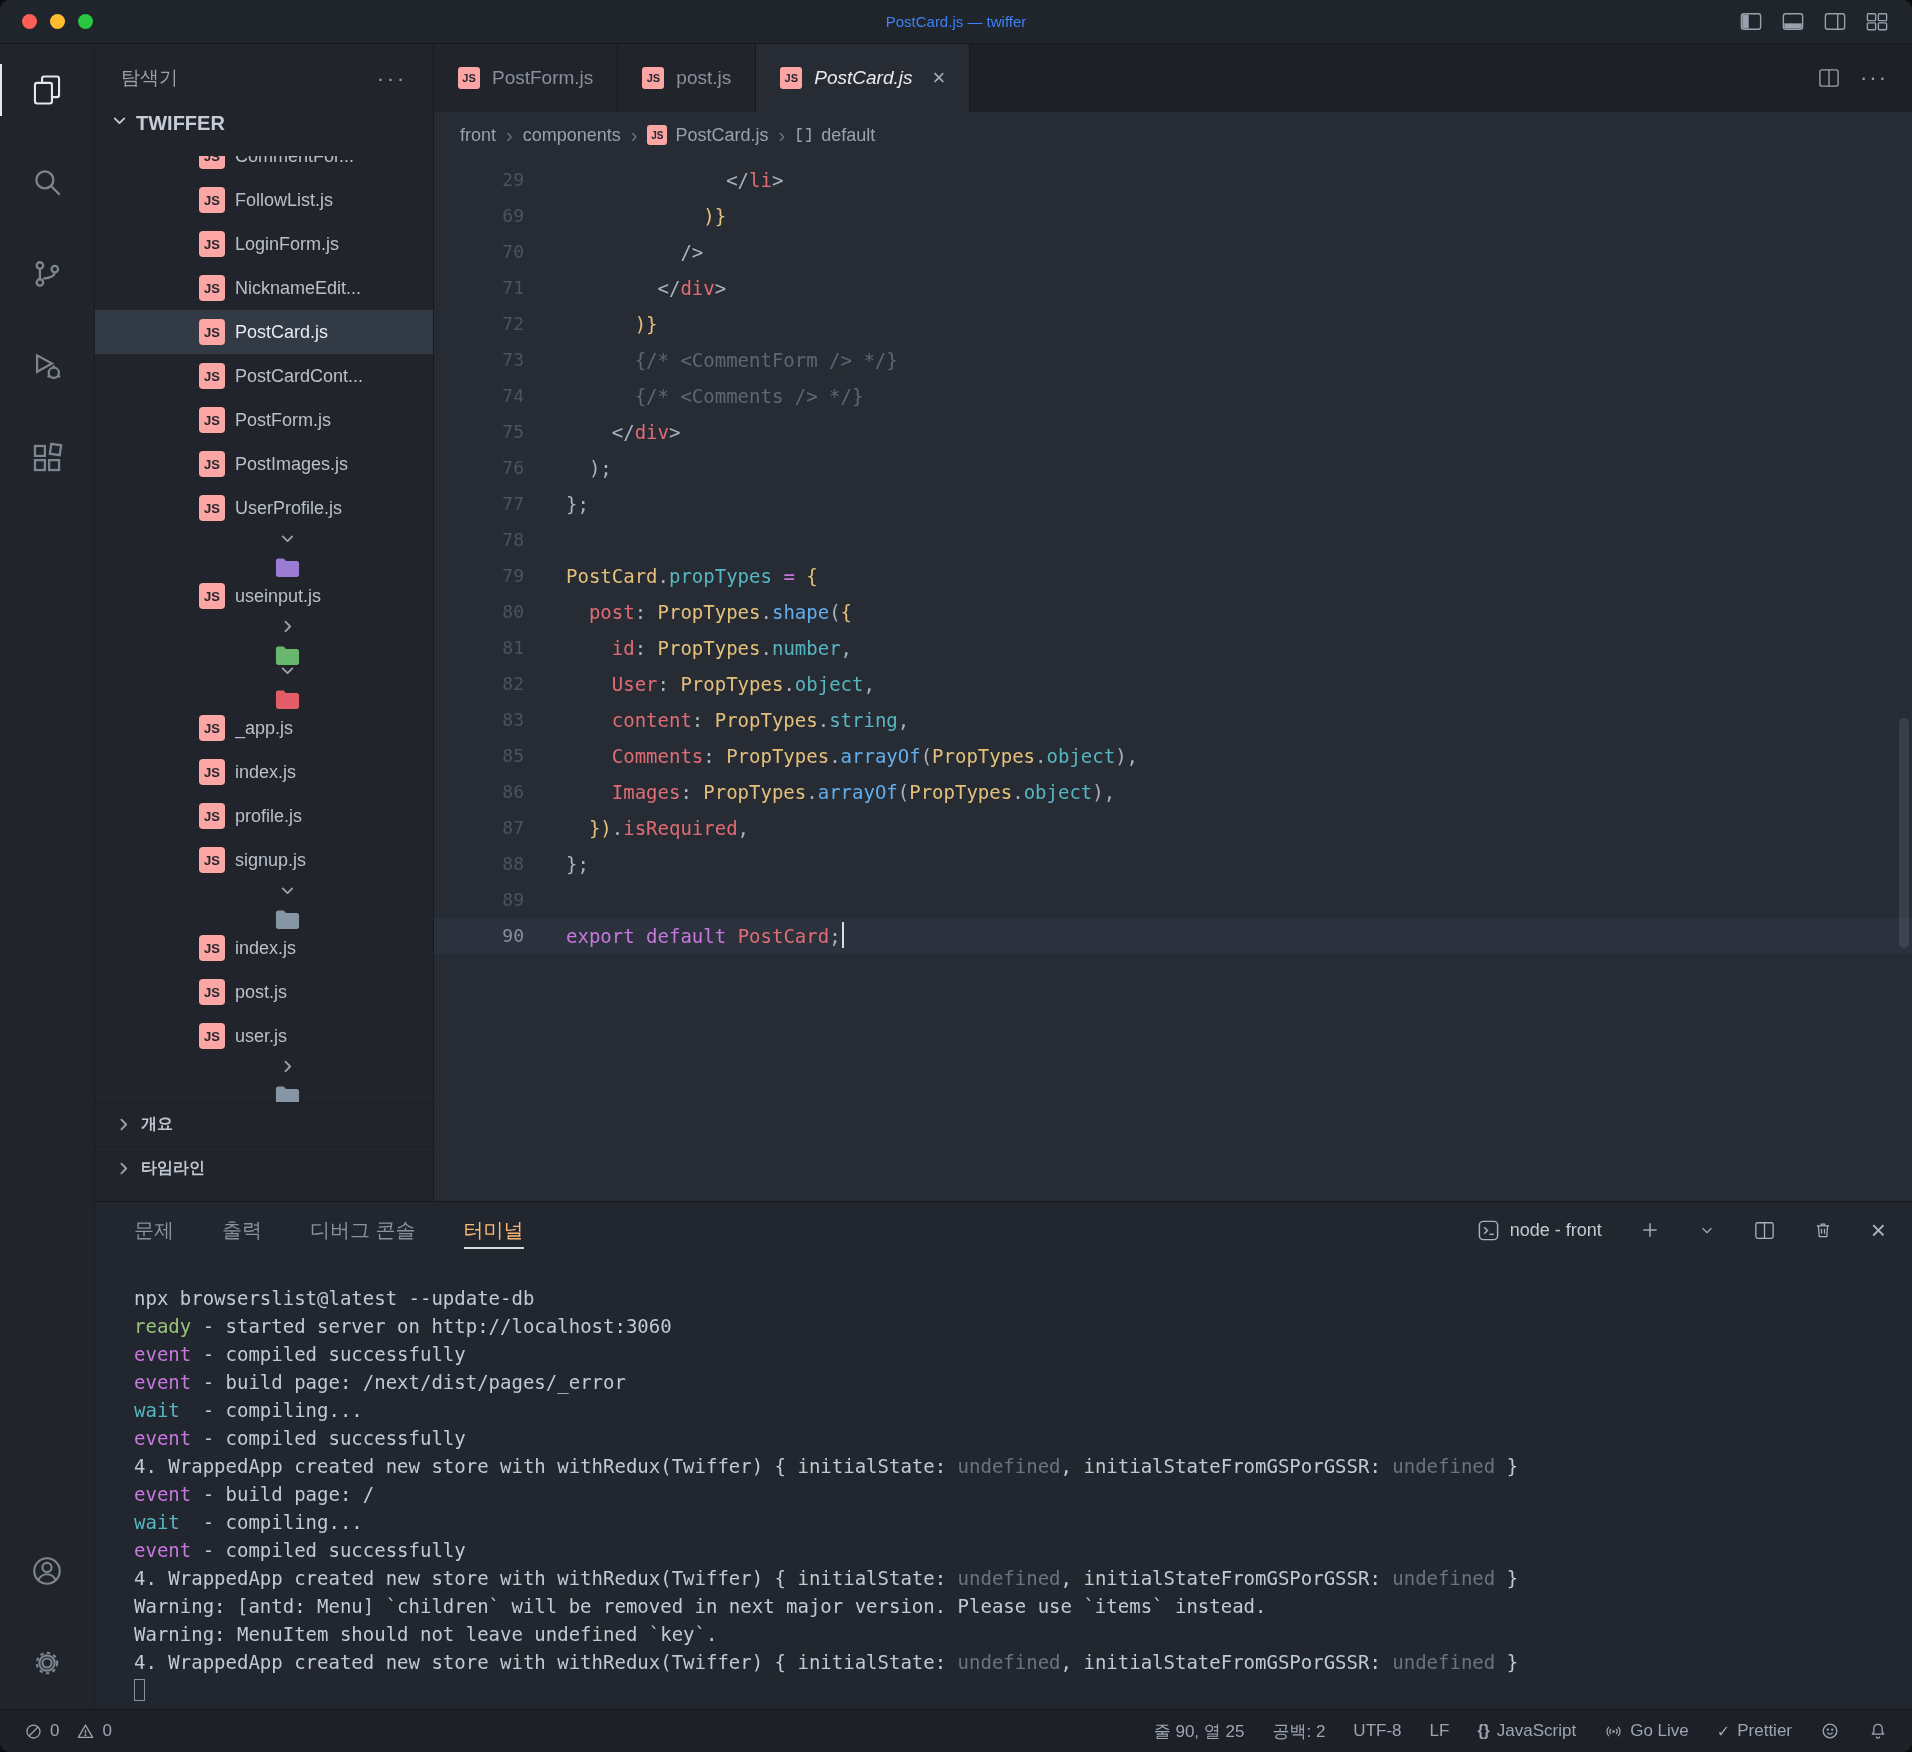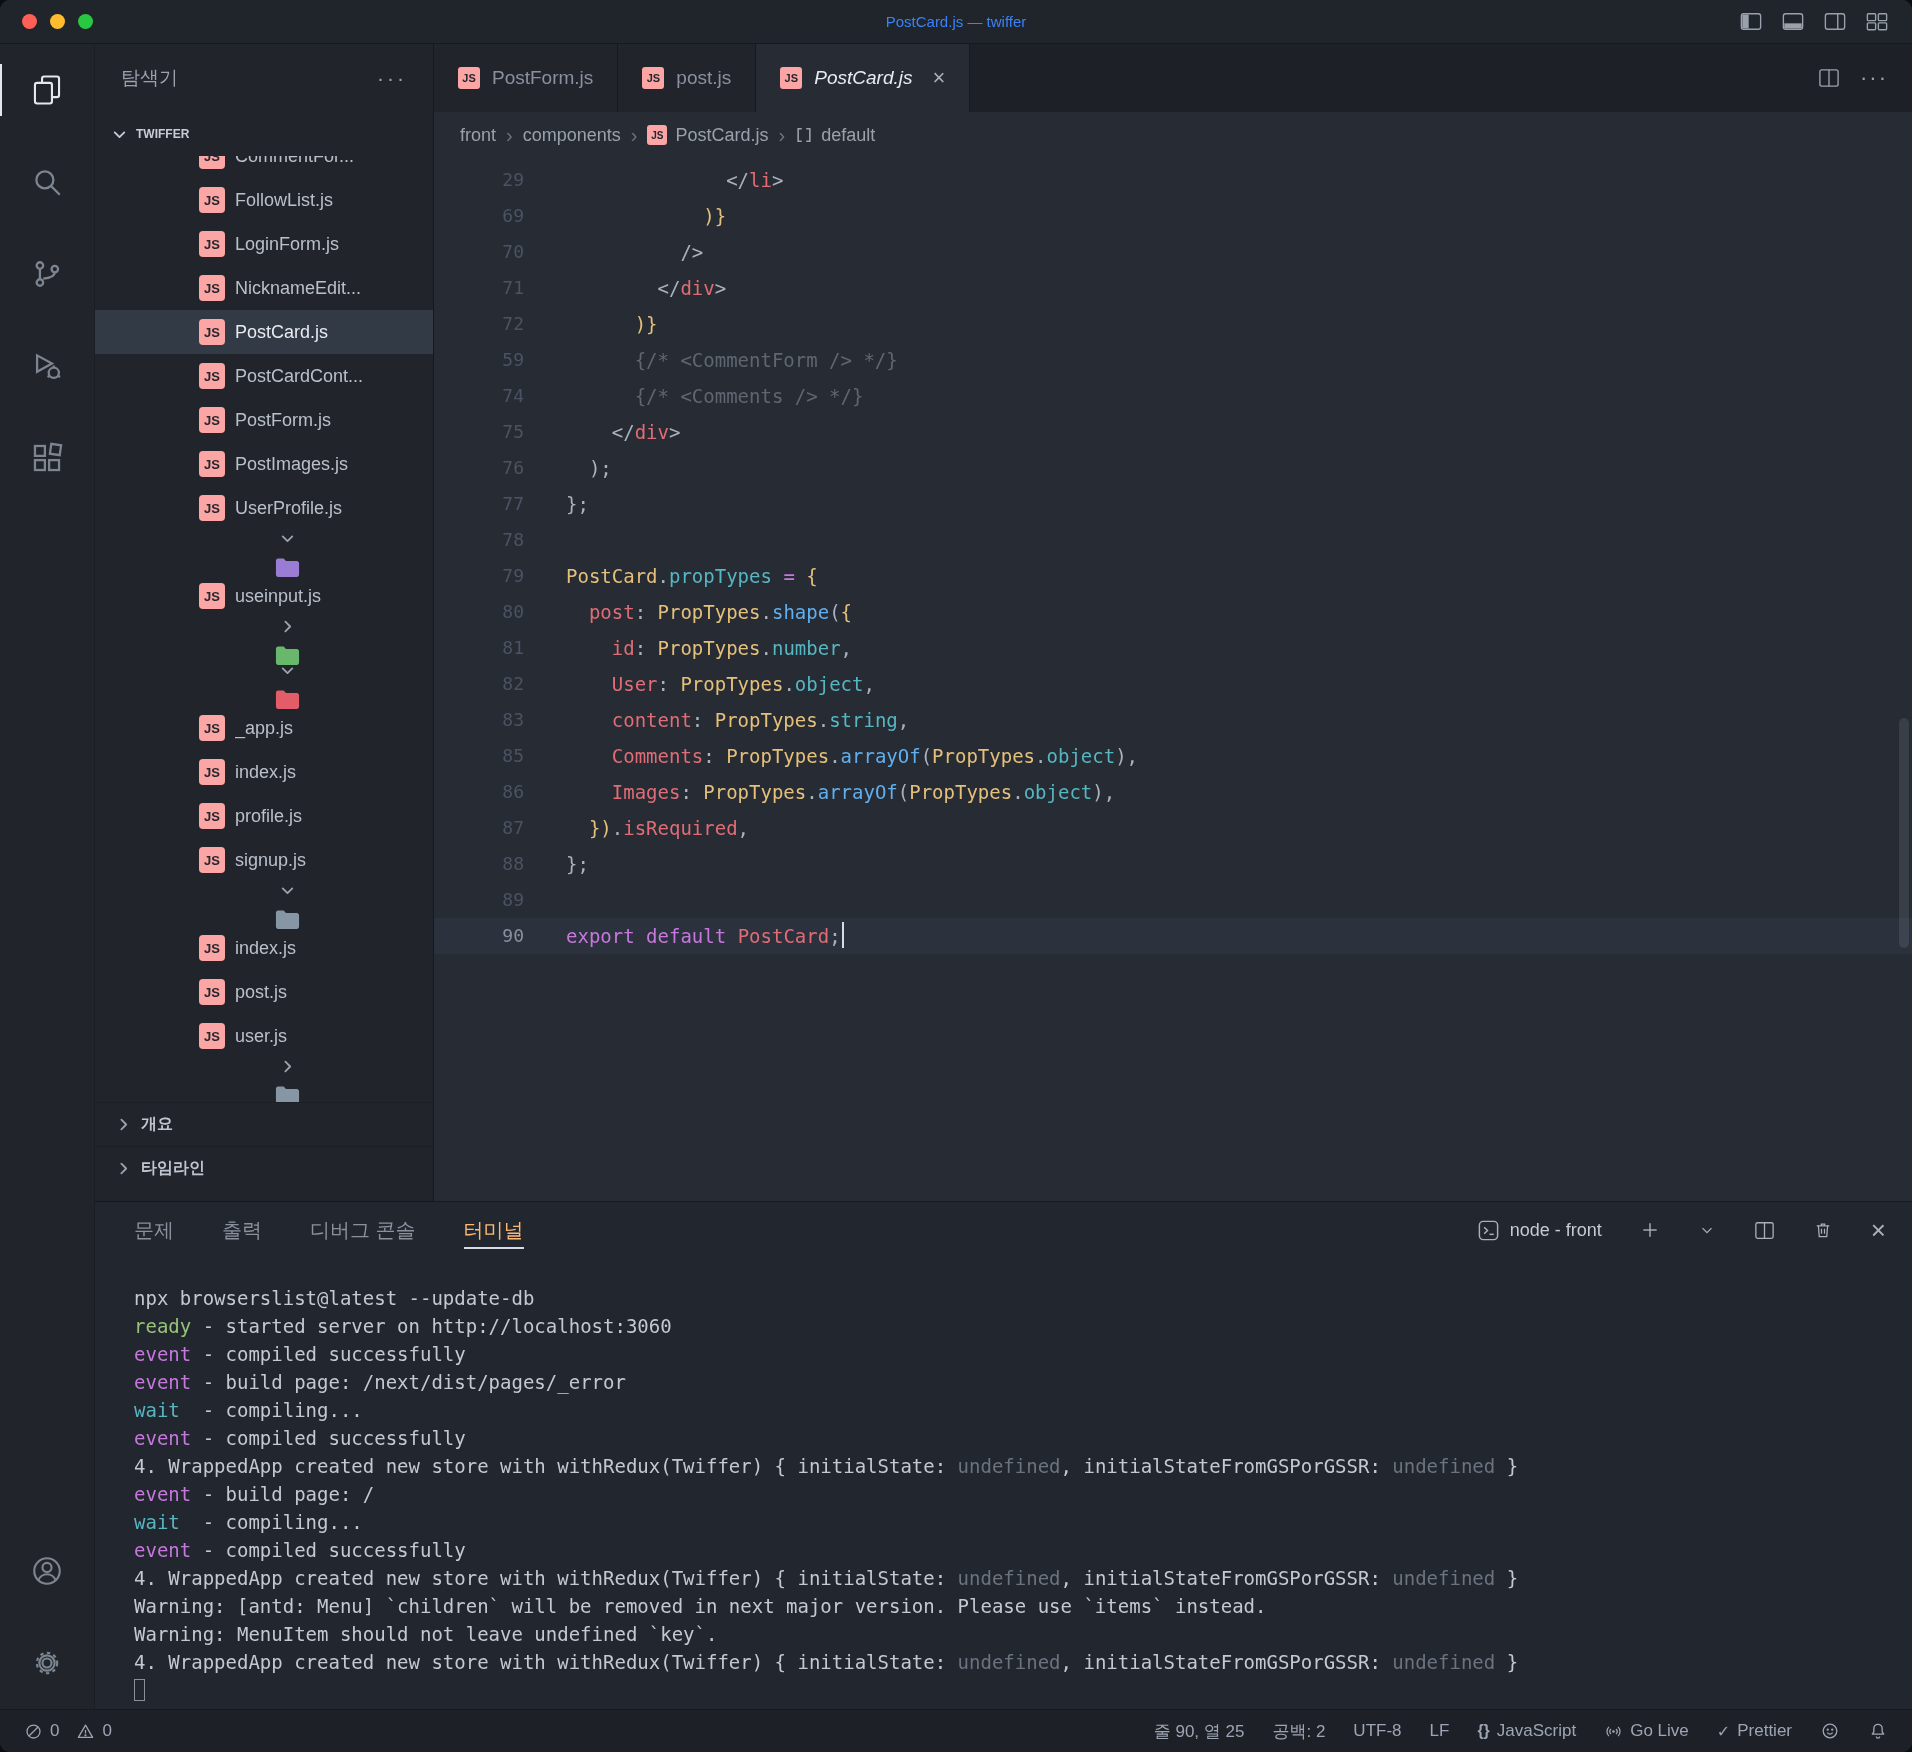--- a/index.html
+++ b/index.html
@@ -28,22 +28,22 @@
   .ab-bottom { margin-top:auto; }
 
   .right-col { flex:1; display:flex; flex-direction:column; min-width:0; }
   .upper { flex:1; display:flex; min-height:0; }
 
   
   .sidebar { width:339px; flex:none; background:#21252b; border-right:1px solid #161a20;
     display:flex; flex-direction:column; overflow:hidden; }
   .sb-header { height:68px; flex:none; display:flex; align-items:center; padding:0 26px; color:#9aa1ad; font-size:19px; }
   .sb-actions { margin-left:auto; color:#9aa1ad; font-size:21px; letter-spacing:3px; cursor:pointer; }
-  .sb-section { height:44px; flex:none; display:flex; align-items:center; gap:7px; padding-left:14px;
-    color:#c7cdd8; font-weight:700; font-size:12px; cursor:pointer; }
+  .sb-section { height:44px; flex:none; display:flex; align-items:flex-start; gap:7px; padding-left:14px;
+    color:#c7cdd8; font-weight:700; font-size:20px; cursor:pointer; }
   .tree { flex:none; overflow:hidden; }
   .tree-row { height:44px; display:flex; align-items:center; gap:10px; color:#b9c0ca; font-size:18px; cursor:pointer; white-space:nowrap; }
   .tree-row.clipped { margin-top:-22px; }
   .tree-row.lvl1 { padding-left:46px;flex-direction:column; }
   .tree-row.lvl2 { padding-left:104px; }
   .tree-row.selected { background:#323a45; color:#e8ebf0; }
   .treelabel { overflow:hidden; text-overflow:ellipsis; }
   .jsbadge { width:26px; height:26px; flex:none; border-radius:4px; background:#fca5a5; color:#23272e;
     font-weight:700; font-size:13px; display:flex; align-items:center; justify-content:center; }
   .jsbadge.sm { width:22px; height:22px; font-size:11px; border-radius:3px; }
@@ -458,21 +458,21 @@
               </div>
               <div class="code-line">
                 <span class="gutter">71</span>
                 <span class="code-text"><span class="tk-p">        &lt;/</span><span class="tk-tag">div</span><span class="tk-p">&gt;</span></span>
               </div>
               <div class="code-line">
                 <span class="gutter">72</span>
                 <span class="code-text"><span class="tk-brk">      )}</span></span>
               </div>
               <div class="code-line">
-                <span class="gutter">59</span>
+                <span class="gutter">73</span>
                 <span class="code-text"><span class="tk-cmt">      {/* &lt;CommentForm /&gt; */}</span></span>
               </div>
               <div class="code-line">
                 <span class="gutter">74</span>
                 <span class="code-text"><span class="tk-cmt">      {/* &lt;Comments /&gt; */}</span></span>
               </div>
               <div class="code-line">
                 <span class="gutter">75</span>
                 <span class="code-text"><span class="tk-p">    &lt;/</span><span class="tk-tag">div</span><span class="tk-p">&gt;</span></span>
               </div>

